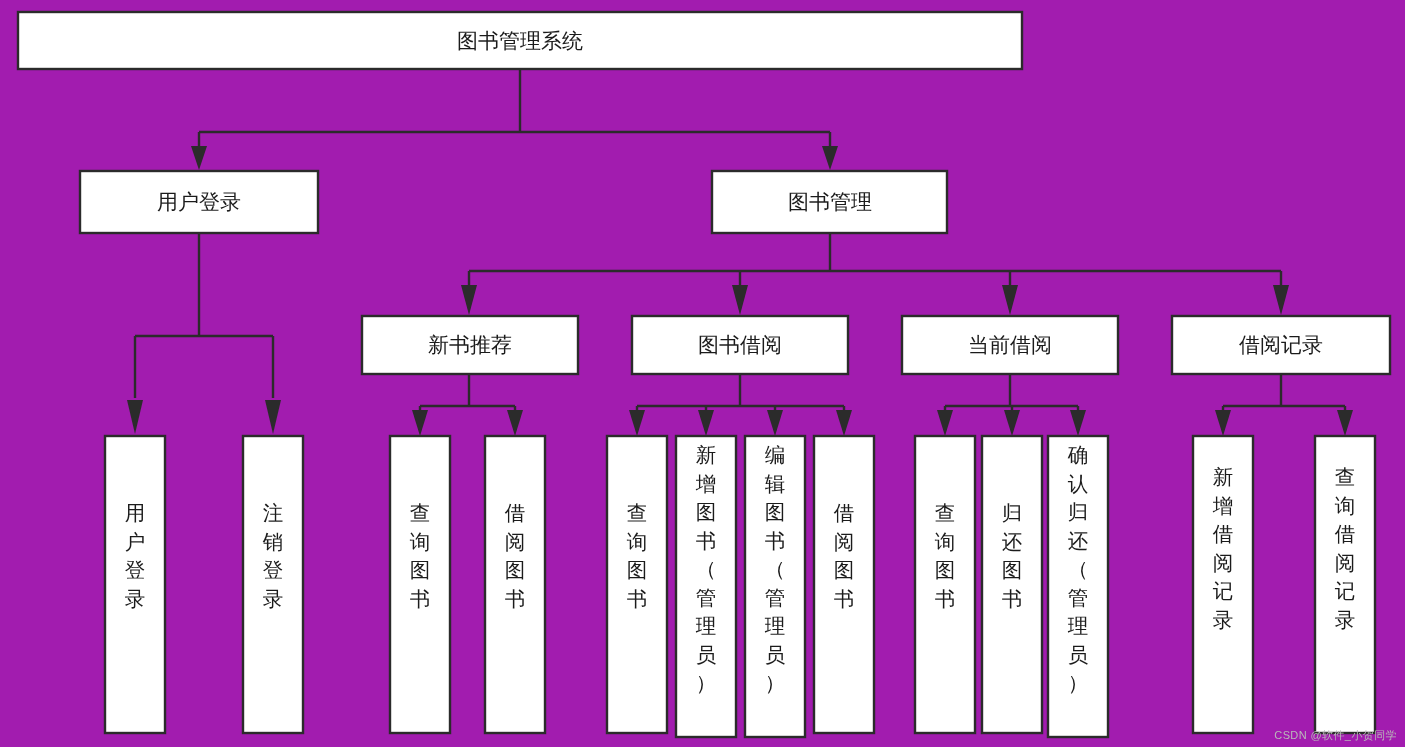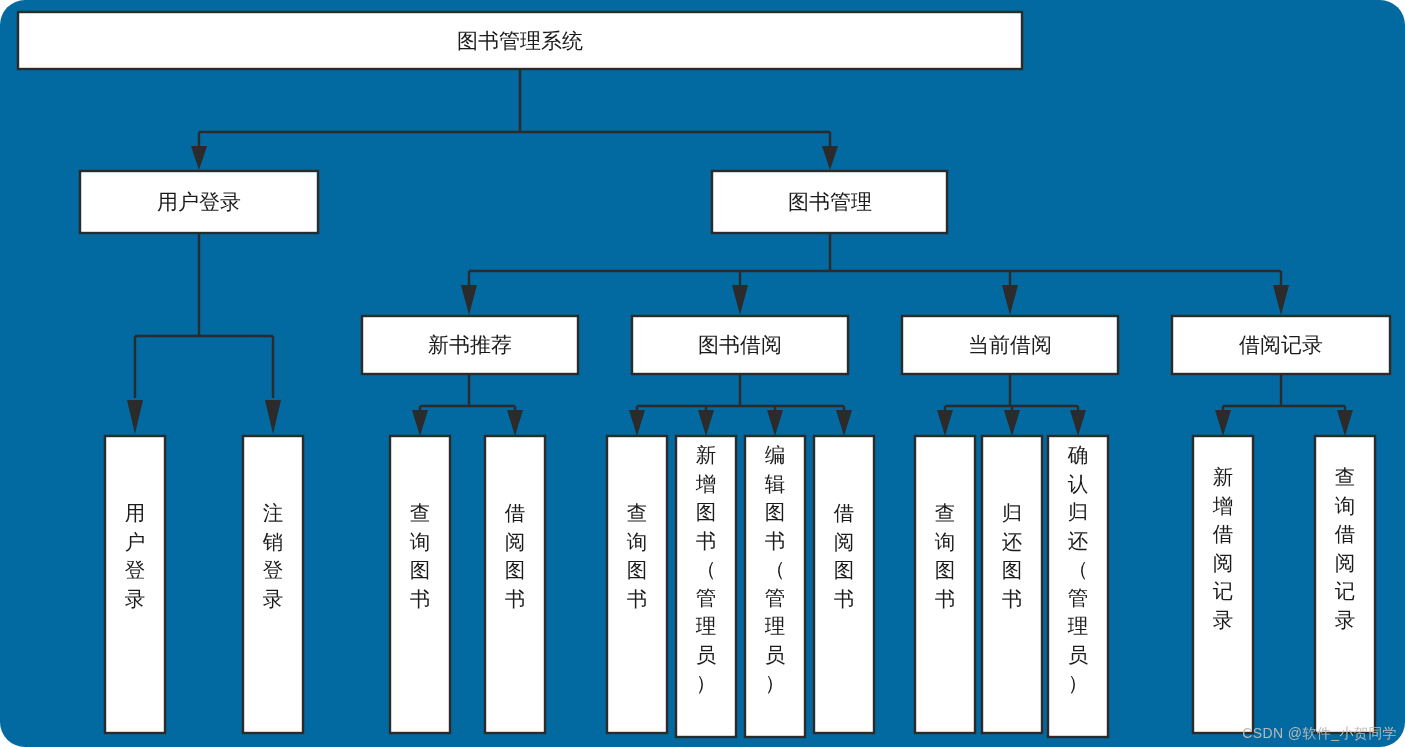--- a/index.html
+++ b/index.html
@@ -1,25 +1,25 @@
 <!DOCTYPE html>
 <html><head>
 <meta charset="utf-8">
 <style>
   html,body{margin:0;padding:0;background:#ffffff;}
   body{width:1405px;height:747px;overflow:hidden;font-family:"Liberation Sans","DejaVu Sans",sans-serif;}
-  #diagram-root{position:relative;width:1405px;height:747px;background:#0369a1;border-radius:25px;}
+  #diagram-root{position:relative;width:1405px;height:747px;background:#a21caf;}
   svg.diagram{position:absolute;top:0;left:0;width:1405px;height:747px;}
   .node-box{fill:#ffffff;stroke:#2b2b2b;stroke-width:2.4;}
   .edge{stroke:#2b2b2b;stroke-width:2.4;fill:none;stroke-linecap:butt;}
   .arrow-head{fill:#2b2b2b;stroke:none;}
   .node-label{fill:#1b1b1b;font-family:"Liberation Sans","DejaVu Sans",sans-serif;}
   .label-h{font-size:21px;text-anchor:middle;dominant-baseline:middle;}
   .label-v{font-size:20.5px;text-anchor:middle;}
-  .watermark{position:absolute;right:8px;bottom:4px;font-size:14px;color:#b9b9b9;
+  .watermark{position:absolute;right:8px;bottom:4px;font-size:11px;color:#b9b9b9;
              font-family:"Liberation Sans","DejaVu Sans",sans-serif;white-space:nowrap;
              letter-spacing:0.4px;}
 </style>
 </head>
 <body>
 
 <div id="diagram-root">
 
   <svg class="diagram" viewBox="0 0 1405 747" xmlns="http://www.w3.org/2000/svg">
 

